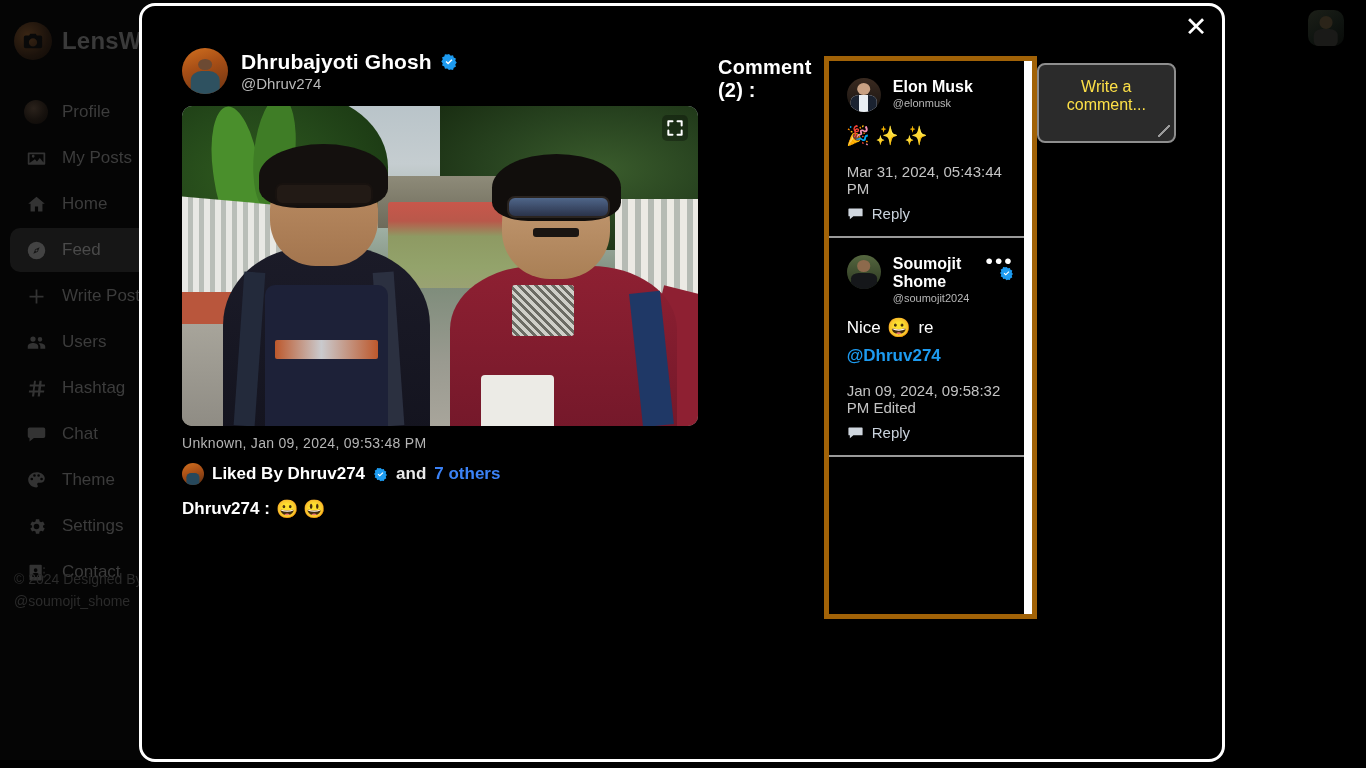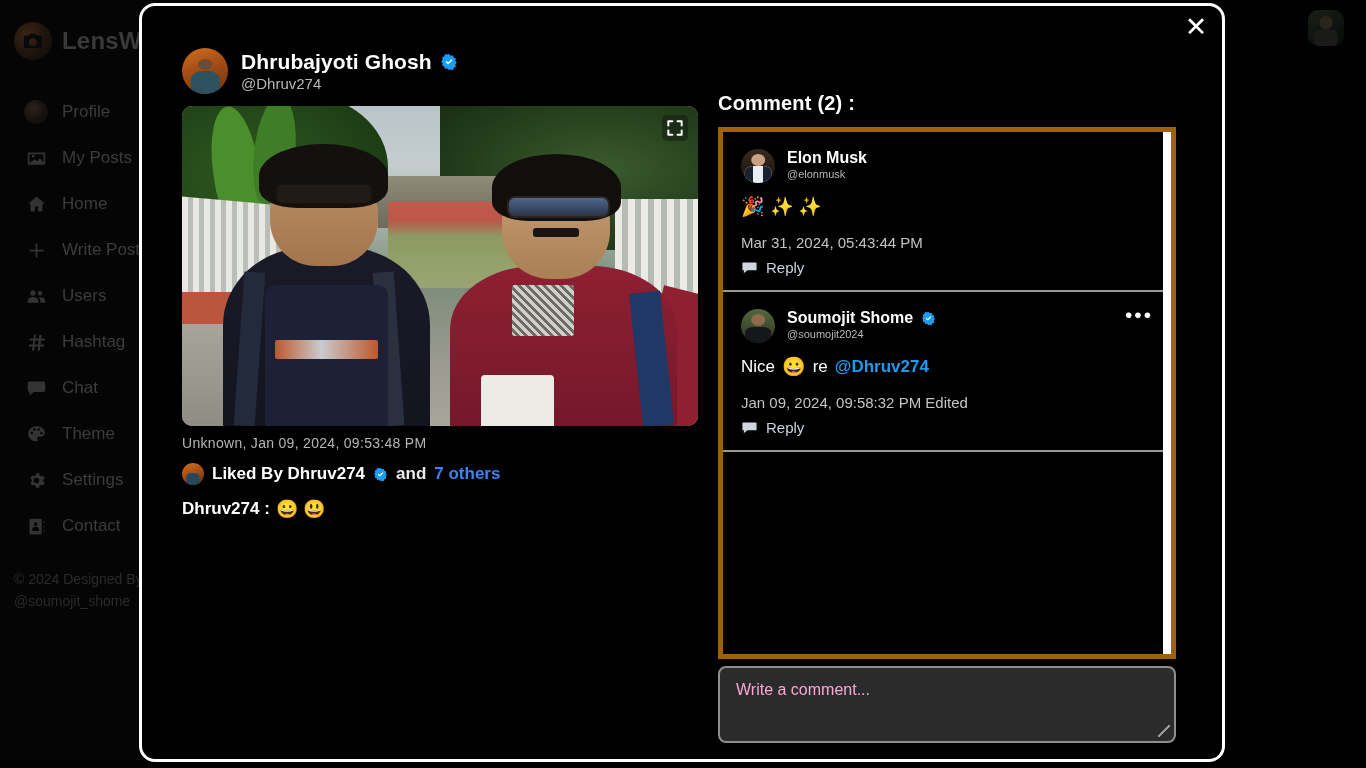--- a/index.html
+++ b/index.html
@@ -241,21 +241,21 @@
   .liked-others { font-weight: bold; color: #3b82f6; }
   .liked-mid { font-weight: bold; color: #eaeaea; }
   .caption-row {
     margin-top: 13px; font-size: 17px; font-weight: bold; color: #ffffff;
     display: flex; align-items: center; gap: 6px;
   }
   .caption-emoji { font-size: 18px; }
 
   
   .comments-pane {
-    flex: 1 1 auto; padding: 34px 30px 0 20px; display: flex; flex-direction: column; margin-top: 36px;
+    flex: 1 1 auto; padding: 34px 30px 0 20px; display: flex; flex-direction: row;
   }
   .comments-title {
     font-size: 20px; font-weight: bold; color: #ffffff; margin-bottom: 12px; letter-spacing: .2px;
   }
   .comments-list {
     position: relative;
     height: 563px;
     border: 5px solid #a16207;
     background: #000;
     overflow: hidden;
@@ -304,21 +304,21 @@
   .comment-box {
     margin-top: 7px;
     height: 80px;
     background: #2b2b2b;
     border: 2px solid #8e8e8e;
     border-radius: 8px;
     padding: 13px 16px;
     position: relative;
     cursor: text;
   }
-  .comment-box .ph { font-size: 16px; color: #f9a8d4; }
+  .comment-box .ph { font-size: 16px; color: #fde047; text-align: center; }
   .resize-grip {
     position: absolute; right: 4px; bottom: 4px; width: 12px; height: 12px;
     background:
       linear-gradient(135deg, transparent 0 44%, #9a9a9a 44% 56%, transparent 56% 100%);
     cursor: nwse-resize;
   }
 </style>
 </head>
 <body>
 
@@ -347,20 +347,28 @@
         </span>
         <span class="nav-label">My Posts</span>
       </div>
       <div class="nav-item">
         <span class="nav-ico">
           <svg viewBox="0 0 24 24">
               <path d="M12 3 2.5 11h2.7v9h5v-5.6h3.6V20h5v-9h2.7L12 3z"></path>
             </svg>
         </span>
         <span class="nav-label">Home</span>
+      </div>
+      <div class="nav-item active">
+        <span class="nav-ico">
+          <svg viewBox="0 0 24 24">
+              <path d="M12 2a10 10 0 1 0 0 20 10 10 0 0 0 0-20zm3.6 6.4-2.1 5.1-5.1 2.1 2.1-5.1 5.1-2.1zM12 10.8a1.2 1.2 0 1 1 0 2.4 1.2 1.2 0 0 1 0-2.4z"></path>
+            </svg>
+        </span>
+        <span class="nav-label">Feed</span>
       </div>
       <div class="nav-item">
         <span class="nav-ico">
           <svg viewBox="0 0 24 24">
               <path d="M11 4h2v7h7v2h-7v7h-2v-7H4v-2h7V4z"></path>
             </svg>
         </span>
         <span class="nav-label">Write Post</span>
       </div>
       <div class="nav-item">

